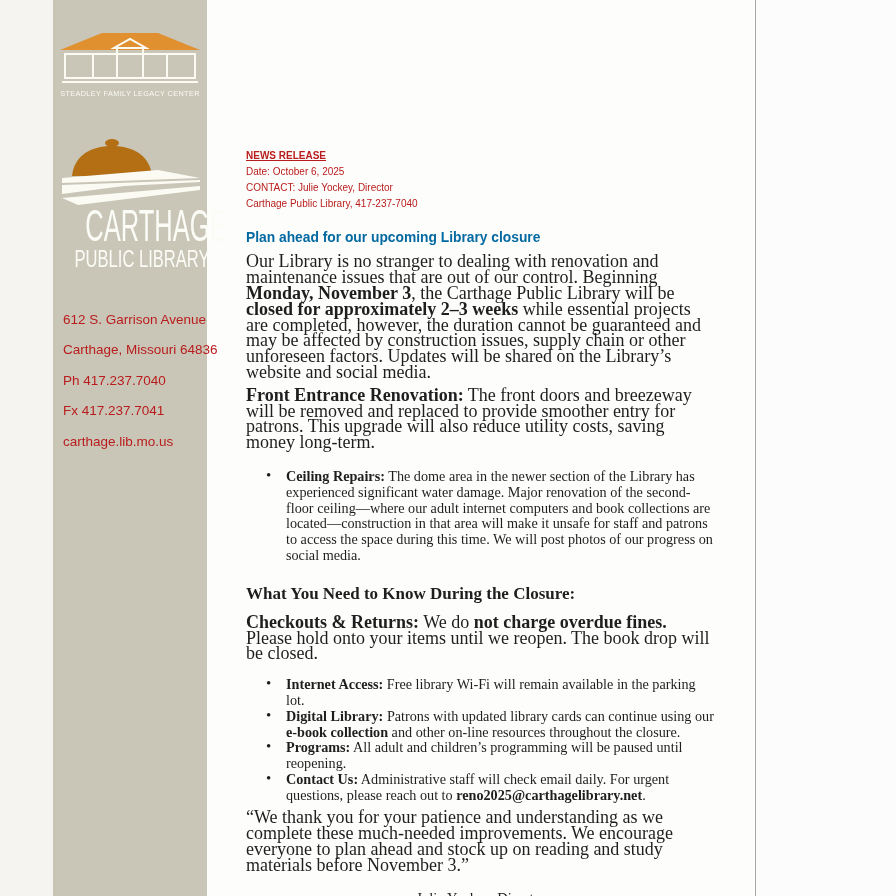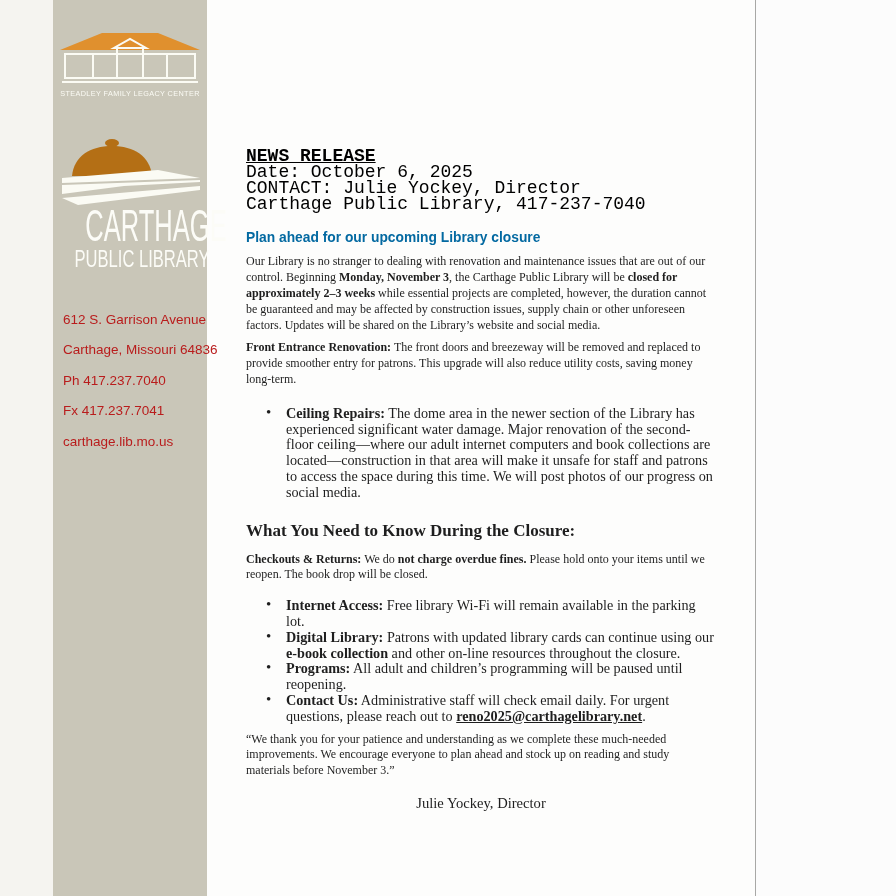--- a/index.html
+++ b/index.html
@@ -40,42 +40,42 @@
   }
   .addr {
     position:absolute; top:305px; left:10px;
     font-family:"Liberation Sans", sans-serif; font-size:13.5px; line-height:30.4px;
     color:#b91c1c; white-space:nowrap;
   }
 
   
   .content { position:absolute; left:193px; top:148px; width:470px; }
   .hdr {
-    font-family:Liberation Mono, monospace; font-size:18px; line-height:16.1px;
-    color:#000000;
+    font-family:Liberation Sans, sans-serif; font-size:10px; line-height:16.1px;
+    color:#b91c1c;
   }
   .hdr .news-title { font-weight:bold; text-decoration:underline; display:inline-block; }
   .subject {
     margin-top:18px; font-family:"Liberation Sans", sans-serif;
     font-size:13.8px; font-weight:bold; color:#0369a1;
   }
-  .para { font-size:12px; line-height:15.8px; }
+  .para { font-size:18px; line-height:15.8px; }
   .p-intro     { margin-top:9px;  }
   .p-front     { margin-top:7px;  }
   .p-checkouts { margin-top:12px; }
   .p-closing   { margin-top:7px; }
   ul { list-style:none; }
   .blist { margin-top:18px; }
   .blist2 { margin-top:15px; }
   .blist li { position:relative; padding-left:40px; font-size:14.2px; line-height:15.8px; }
   .blist li::before { content:"•"; position:absolute; left:20px; top:-1px; font-size:15px; }
   .section-heading { margin-top:20px; font-size:17px; line-height:19px; font-weight:bold; }
   .signature { margin-top:16px; text-align:center; font-size:14.6px; }
   .seg-b { font-weight:bold; }
-  .seg-u { text-decoration:underline; }
+  .seg-u { }
 </style>
 </head>
 <body>
 
 <div class="scan-left"></div>
 <div class="scan-right"></div>
 <div class="page-edge"></div>
 
 <div class="page">
 

